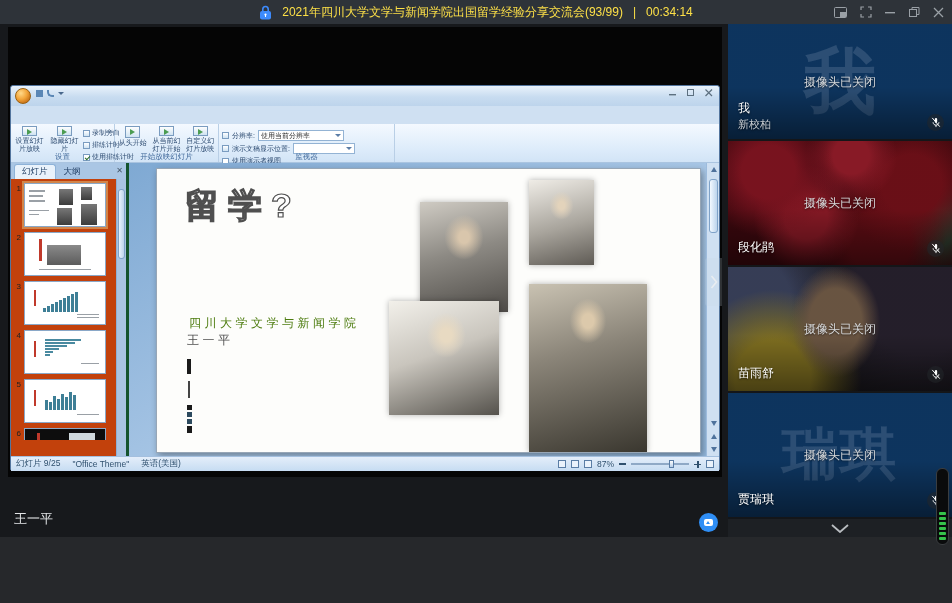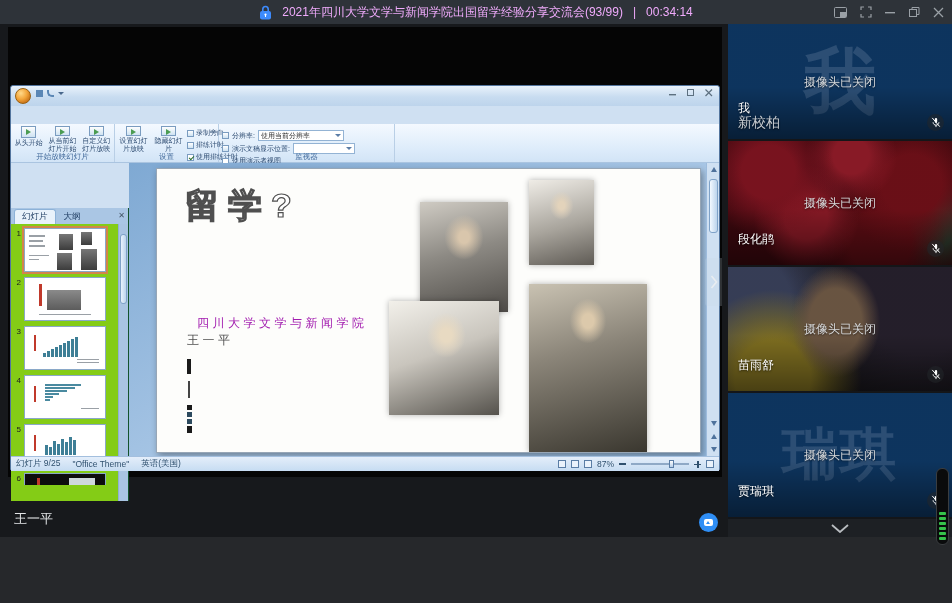--- a/index.html
+++ b/index.html
@@ -3,21 +3,21 @@
 <meta charset="utf-8">
 <style>
   * { margin:0; padding:0; box-sizing:border-box; }
   html,body { width:952px; height:603px; overflow:hidden; background:#1a1c1f;
     font-family:"Liberation Sans","DejaVu Sans",sans-serif; }
   #app { position:relative; width:952px; height:603px; background:#141619; }
 
   
   #titlebar { position:absolute; left:0; top:0; width:952px; height:24px; background:#2e3339;
     display:flex; align-items:center; justify-content:center; z-index:40; }
-  #titlebar .t-text { color:#f0abfc; font-size:12px; display:flex; align-items:center; gap:10px; }
+  #titlebar .t-text { color:#fde047; font-size:12px; display:flex; align-items:center; gap:10px; }
   .lock-badge { width:13px; height:15px; display:inline-block; }
   #win-controls { position:absolute; right:8px; top:0; height:24px; display:flex; align-items:center; gap:13px; }
   #win-controls svg { display:block; }
 
   
   #stage { position:absolute; left:0; top:24px; width:728px; height:513px; background:#17191c; overflow:hidden; }
   #captured { position:absolute; left:8px; top:3px; width:714px; height:450px; background:#050505; }
   #stage-name { position:absolute; left:14px; top:486px; color:#e3e5e7; font-size:13px; }
   #float-badge { position:absolute; left:699px; top:489px; width:19px; height:19px; border-radius:50%;
     background:#2f8ef5; display:flex; align-items:center; justify-content:center; }
@@ -68,21 +68,21 @@
   .rg3 { width:176px; padding:6px 3px 9px; display:flex; flex-direction:column; gap:2px; }
   .frow { display:flex; align-items:center; gap:3px; font-size:7px; color:#2c4a70; white-space:nowrap; }
   .combo { background:#fff; border:1px solid #93b3d4; height:11px; display:flex; align-items:center;
     justify-content:space-between; font-size:7px; color:#333; padding:0 2px; }
   .combo .caret { width:0; height:0; border-left:3px solid transparent; border-right:3px solid transparent; border-top:3px solid #5b7da6; }
   .checkbox { width:7px; height:7px; border:1px solid #7a9cc0; background:#fff; position:relative; flex:0 0 auto; }
   .checkbox.checked:after { content:""; position:absolute; left:1px; top:1px; width:4px; height:2px;
     border-left:1.5px solid #2c6e2c; border-bottom:1.5px solid #2c6e2c; transform:rotate(-45deg); }
 
   
-  #ppt-panel { position:absolute; left:0; top:77px; width:118px; height:293px; background:#84cc16; border-right:1px solid #14532d;margin-top:45px; }
+  #ppt-panel { position:absolute; left:0; top:77px; width:118px; height:293px; background:#c2410c; border-right:3px solid #14532d; }
   #panel-tabs { height:16px; display:flex; align-items:flex-end; padding-left:3px; gap:1px; background:#aac6e4; position:relative; }
   .ptab { font-size:8.5px; color:#1e3c62; padding:1px 7px; }
   .ptab.active { background:#e9f2fb; border:1px solid #8db2d8; border-bottom:none; border-radius:3px 3px 0 0; }
   #panel-close { position:absolute; right:3px; top:3px; font-size:8px; color:#456; }
   #thumb-list { padding:4px 2px; display:flex; flex-direction:column; gap:5px; height:261px; overflow:hidden; }
   .thumb-row { display:flex; gap:3px; }
   .thumb-num { font-size:8px; color:#222; width:8px; text-align:right; padding-top:1px; }
   .thumb { width:82px; height:44px; background:#fff; border:1px solid #8aa8c8; position:relative; overflow:hidden; }
   .thumb.selected { outline:2px solid #d2854a; }
   .panel-scroll { position:absolute; right:0; top:16px; width:10px; height:277px; background:#a9c4e2; border-left:1px solid #8fb0d4; }
@@ -99,21 +99,21 @@
   .m-hbars i { height:2px; background:#4a8aa0; display:block; }
 
   
   #ppt-main { position:absolute; left:118px; top:77px; width:579px; height:293px;
     background:linear-gradient(150deg,#7fa9d3,#a9c7e6 55%,#93b8dd); overflow:hidden;padding-left:20px; }
   #slide { position:absolute; left:27px; top:5px; width:545px; height:285px; background:#fdfdfb;
     border:1px solid #97a6b6; box-shadow:2px 3px 7px rgba(0,0,0,0.35); overflow:hidden; }
   .sl-outline { position:absolute; left:28px; font-size:34px; font-weight:700; letter-spacing:9px;
     color:#fff; -webkit-text-stroke:1.2px #4f4f4f; white-space:nowrap; }
   .sl-solid { position:absolute; left:26px; top:48px; font-size:40px; font-weight:900; letter-spacing:5px; color:#0e0e0e; white-space:nowrap; }
-  #sl-org { position:absolute; left:40px; top:146px; font-size:12px; color:#a21caf; letter-spacing:3.5px; }
+  #sl-org { position:absolute; left:32px; top:146px; font-size:12px; color:#4d7c0f; letter-spacing:3.5px; }
   #sl-presenter { position:absolute; left:30px; top:163px; font-size:12px; color:#4f4f4f; letter-spacing:3.5px; }
   .sl-mark { position:absolute; background:#1a1a1a; }
   .photo { position:absolute; box-shadow:0 0 6px rgba(0,0,0,0.3); }
   #photo-1 { left:263px; top:33px; width:88px; height:110px;
     background:radial-gradient(ellipse 26px 30px at 50% 32%, #d9c6ac 20%, rgba(0,0,0,0) 75%), linear-gradient(165deg,#cfcbc3,#8d8a84 45%,#4e4b47); }
   #photo-2 { left:372px; top:11px; width:65px; height:85px;
     background:radial-gradient(ellipse 16px 19px at 50% 30%, #e3d3bb 20%, rgba(0,0,0,0) 75%), linear-gradient(165deg,#efece6,#a8a49c 55%,#5f5b55); }
   #photo-3 { left:232px; top:132px; width:110px; height:114px;
     background:radial-gradient(ellipse 26px 30px at 52% 30%, #e8dac2 22%, rgba(0,0,0,0) 75%), linear-gradient(160deg,#f2f0ea,#c9c5bd 45%,#55524c); }
   #photo-4 { left:372px; top:115px; width:118px; height:168px;
@@ -158,23 +158,23 @@
       radial-gradient(circle at 20% 90%, #857422 0 18%, rgba(0,0,0,0) 42%),
       radial-gradient(circle at 8% 28%, #39405a 0 20%, rgba(0,0,0,0) 46%),
       radial-gradient(circle at 86% 18%, #26202c 0 30%, rgba(0,0,0,0) 60%); }
   .tile-4 { height:124px; background:#0e3763; }
   .wm { position:absolute; inset:0; display:flex; align-items:center; justify-content:center;
     color:rgba(205,220,235,0.17); font-weight:700; pointer-events:none; }
   .tile-1 .wm { font-size:72px; }
   .tile-4 .wm { font-size:56px; letter-spacing:2px; }
   .cam-status { position:absolute; left:0; right:0; top:50%; transform:translateY(-50%);
     text-align:center; color:#d9dbdd; font-size:12px; text-shadow:0 1px 2px rgba(0,0,0,0.6); }
-  .pname { position:absolute; left:10px; bottom:17px; color:#fff; font-size:12px; text-shadow:0 1px 2px rgba(0,0,0,0.7); }
+  .pname { position:absolute; left:10px; bottom:9px; color:#fff; font-size:12px; text-shadow:0 1px 2px rgba(0,0,0,0.7); }
   .tile-1 .pname { bottom:22px; }
-  .psub { position:absolute; left:10px; bottom:7px; color:#c9ced3; font-size:14px; text-shadow:0 1px 2px rgba(0,0,0,0.7); }
+  .psub { position:absolute; left:10px; bottom:7px; color:#c9ced3; font-size:11px; text-shadow:0 1px 2px rgba(0,0,0,0.7); }
   .pmic { position:absolute; right:8px; bottom:8px; width:17px; height:17px; border-radius:50%;
     background:rgba(34,38,42,0.55); display:flex; align-items:center; justify-content:center; }
   #sidebar-collapse { flex:1; background:#1d2024; display:flex; align-items:center; justify-content:center; }
 
   
   #audio-meter { position:absolute; left:936px; top:468px; width:13px; height:77px; background:#0a0b0c;
     border:1px solid #3a3d40; border-radius:6px; z-index:60; display:flex; flex-direction:column-reverse;
     align-items:center; padding:4px 0; gap:2px; }
   #audio-meter i { display:block; width:7px; height:3px; background:#35c24a; border-radius:1px; }
 
@@ -238,35 +238,20 @@
               <rect x="0.5" y="0.5" width="6" height="6" fill="none" stroke="#5d7080"></rect>
             </svg>
           <svg width="8" height="8" viewBox="0 0 8 8">
               <path d="M0.5 0.5l6.5 6.5M7 0.5L0.5 7" stroke="#5d7080" stroke-width="1.2"></path>
             </svg>
         </span>
       </div>
 
 
       <div id="ppt-ribbon">
-        <div class="rgroup rg1">
-          <div class="bigbtn">
-            <span class="ic"></span>
-            <span class="bl">从头开始</span>
-          </div>
-          <div class="bigbtn">
-            <span class="ic"></span>
-            <span class="bl">从当前幻灯片开始</span>
-          </div>
-          <div class="bigbtn">
-            <span class="ic"></span>
-            <span class="bl">自定义幻灯片放映</span>
-          </div>
-          <span class="glabel">开始放映幻灯片</span>
-        </div>
         <div class="rgroup rg2">
           <div class="col-a">
             <div class="bigbtn">
               <span class="ic"></span>
               <span class="bl">设置幻灯片放映</span>
             </div>
             <div class="bigbtn">
               <span class="ic"></span>
               <span class="bl">隐藏幻灯片</span>
             </div>
@@ -279,20 +264,35 @@
             <div class="srow">
                 <span class="mini"></span>
                 <span>排练计时</span>
               </div>
             <div class="srow">
                 <span class="checkbox checked"></span>
                 <span>使用排练计时</span>
               </div>
           </div>
           <span class="glabel">设置</span>
+        </div>
+        <div class="rgroup rg1">
+          <div class="bigbtn">
+            <span class="ic"></span>
+            <span class="bl">从头开始</span>
+          </div>
+          <div class="bigbtn">
+            <span class="ic"></span>
+            <span class="bl">从当前幻灯片开始</span>
+          </div>
+          <div class="bigbtn">
+            <span class="ic"></span>
+            <span class="bl">自定义幻灯片放映</span>
+          </div>
+          <span class="glabel">开始放映幻灯片</span>
         </div>
         <div class="rgroup rg3">
           <div class="frow">
             <span class="mini" style="width:7px;height:7px;background:linear-gradient(#fff,#cfe3f2);border:1px solid #7a9cc0;"></span>
             <span>分辨率:</span>
             <span class="combo" style="width:86px;">
               <span>使用当前分辨率</span>
               <span class="caret"></span>
             </span>
           </div>

